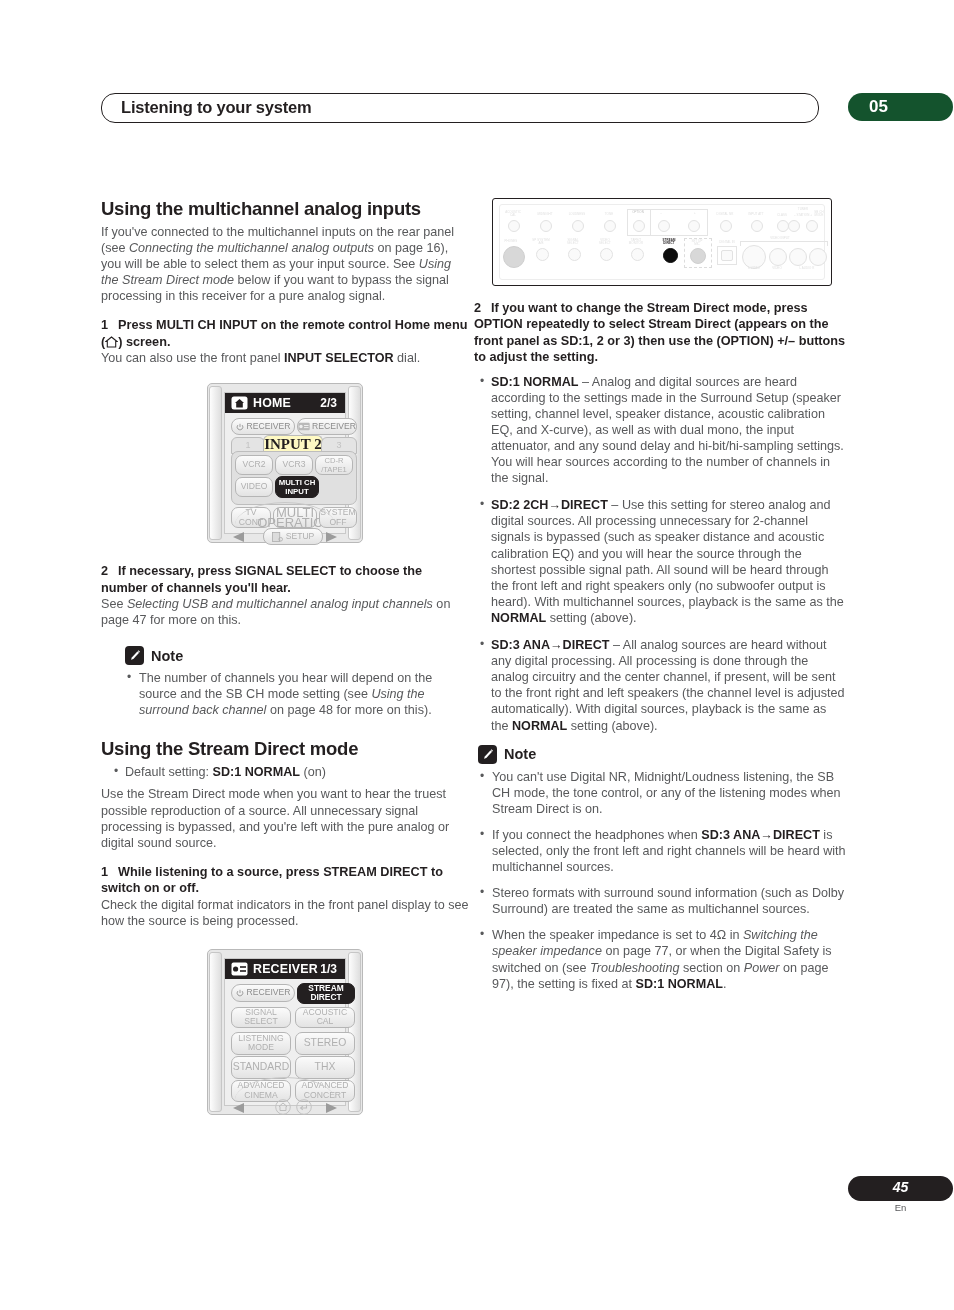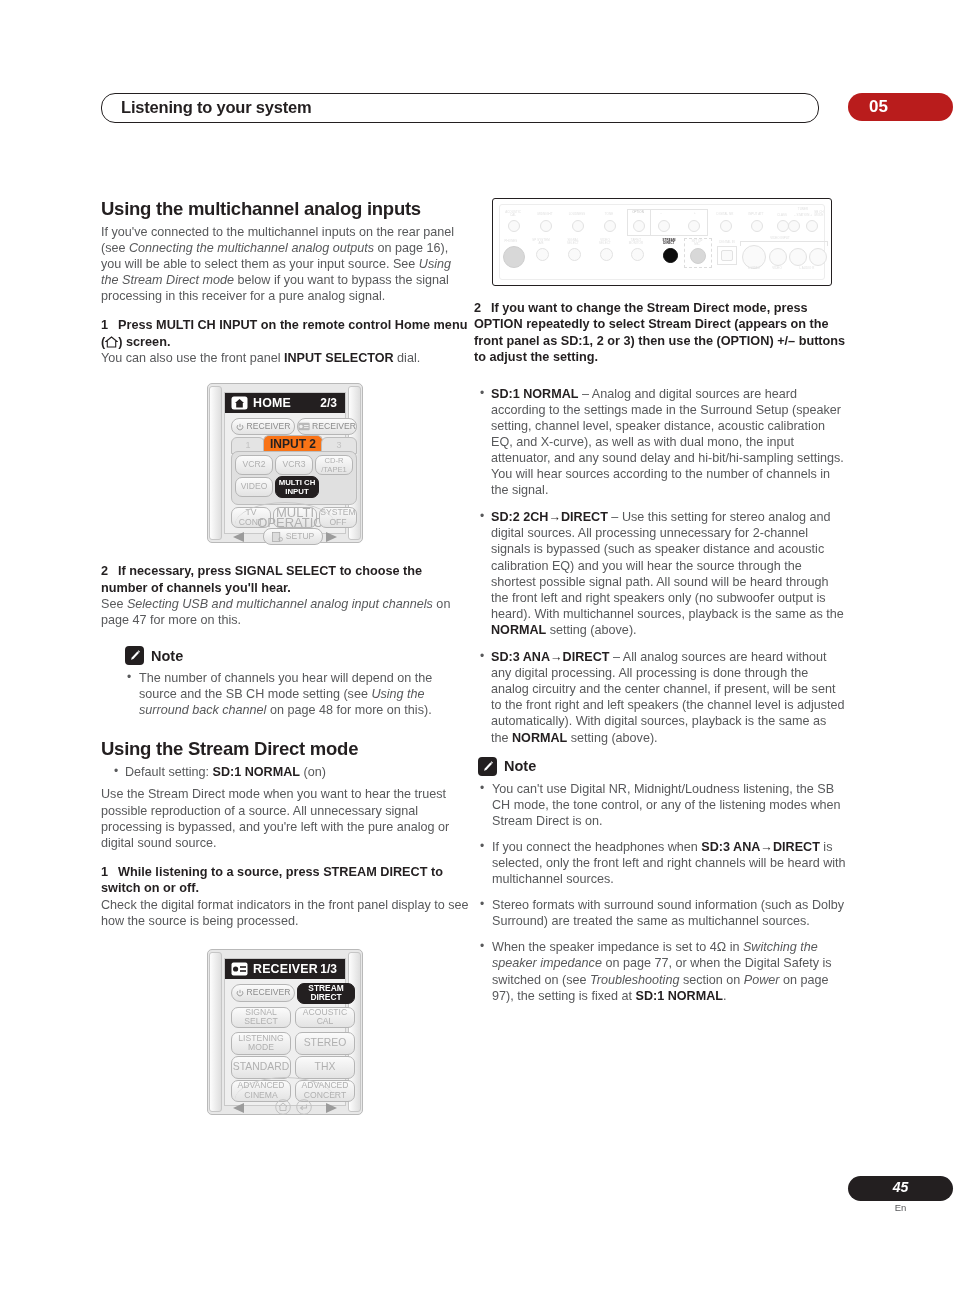--- a/index.html
+++ b/index.html
@@ -9,21 +9,21 @@
     color:#58595b;position:relative;overflow:hidden;
   }
   .page{position:absolute;inset:0;}
 
   
   .hdr{position:absolute;left:101px;top:93px;width:716px;height:28px;
        border:1.6px solid #231f20;border-radius:14px;background:#fff;}
   .hdr-title{position:absolute;left:19px;top:4px;font-size:16.5px;font-weight:bold;
              color:#231f20;letter-spacing:-0.2px;}
   .hdr-chap{position:absolute;left:848px;top:93px;width:105px;height:28px;
-            background:#b91c1c;border-radius:14px;}
+            background:#14532d;border-radius:14px;}
   .hdr-chap span{position:absolute;left:21px;top:4px;color:#fff;font-size:17px;font-weight:bold;}
 
   
   .col-l{position:absolute;left:101px;top:198px;width:368px;}
   .col-r{position:absolute;left:478px;top:198px;width:368px;}
 
   h2.sec{font-size:18.5px;font-weight:bold;color:#231f20;margin:0 0 4px 0;
          letter-spacing:-0.25px;line-height:1.18;}
   p.body{font-size:12.6px;line-height:16.1px;margin:0;color:#58595b;}
   b.k{font-weight:bold;color:#231f20;}
@@ -59,21 +59,21 @@
   .rem-tbar .ic{position:absolute;left:6px;top:3px;width:17px;height:14px;}
   .btn{position:absolute;border:1px solid #b5b5b5;border-radius:7px;background:linear-gradient(180deg,#fbfbfb,#e3e3e3);
        color:#b0b0b0;font-size:8.6px;text-align:center;line-height:9.6px;display:flex;align-items:center;justify-content:center;}
   .btn.on{background:#231f20;border-color:#231f20;color:#fff;}
   .btn.lit{color:#8b8b8b;}
   .btn.big{font-size:10.4px;}
   .grp{position:absolute;border:1px solid #bdbdbd;border-radius:7px;background:#e0e0e0;}
   .tabrow{position:absolute;}
   .tab{position:absolute;border:1px solid #bcbcbc;border-radius:6px 6px 0 0;background:#e4e4e4;color:#c2c2c2;
        font-size:9px;text-align:center;line-height:15px;}
-  .tab.sel{background:#f97316;color:#231f20;font-weight:bold;font-size:12px;border-bottom-color:#fafafa;}
+  .tab.sel{background:#fef9c3;color:#231f20;font-weight:bold;font-size:15px;border-bottom-color:#fafafa;font-family:Liberation Serif, serif;}
   .arrow{position:absolute;width:0;height:0;border-top:5px solid transparent;border-bottom:5px solid transparent;}
   .arrow.l{border-right:11px solid #9b9b9b;}
   .arrow.r{border-left:11px solid #9b9b9b;}
   .curve{position:absolute;left:10px;right:10px;bottom:8px;height:22px;
          border-top:1.5px solid #c8c8c8;border-radius:50%/100% 100% 0 0;}
 
   
   .fp{position:relative;width:340px;height:88px;margin:0 auto;}
   .fp-out{position:absolute;inset:0;border:1.4px solid #231f20;border-radius:3px;background:#fff;}
   .fp-in{position:absolute;left:7px;right:7px;top:6px;bottom:6px;border:1px solid #ededed;border-radius:3px;}
@@ -337,21 +337,21 @@
       <div class="kn" style="left:277px;top:50px;width:16px;height:16px"></div>
       <div class="kn" style="left:297px;top:50px;width:16px;height:16px"></div>
       <div class="kn" style="left:317px;top:50px;width:16px;height:16px"></div>
       <div class="lb" style="left:246px;top:69px;width:32px">S VIDEO</div>
       <div class="lb" style="left:272px;top:69px;width:26px">VIDEO</div>
       <div class="lb" style="left:294px;top:69px;width:42px">L   AUDIO   R</div>
     </div>
 
     <p class="step" style="margin-top:14px;margin-left:-4px"><span class="sn">2</span><span>If you want to change the Stream Direct mode, press OPTION repeatedly to select Stream Direct (appears on the front panel as SD:1, 2 or 3) then use the (OPTION) +/– buttons to adjust the setting.</span></p>
 
-    <ul class="bl" style="margin-top:20px">
+    <ul class="bl" style="margin-top:8px">
       <li><b class="k">SD:1 NORMAL</b><span> – </span><span>Analog and digital sources are heard according to the settings made in the Surround Setup (speaker setting, channel level, speaker distance, acoustic calibration EQ, and X-curve), as well as with dual mono, the input attenuator, and any sound delay and hi-bit/hi-sampling settings. You will hear sources according to the number of channels in the signal.</span></li>
       <li><b class="k">SD:2 2CH→DIRECT</b><span> – </span><span>Use this setting for stereo analog and digital sources. All processing unnecessary for 2-channel signals is bypassed (such as speaker distance and acoustic calibration EQ) and you will hear the source through the shortest possible signal path. All sound will be heard through the front left and right speakers only (no subwoofer output is heard). With multichannel sources, playback is the same as the </span><b class="k">NORMAL</b><span> setting (above).</span></li>
       <li><b class="k">SD:3 ANA→DIRECT</b><span> – </span><span>All analog sources are heard without any digital processing. All processing is done through the analog circuitry and the center channel, if present, will be sent to the front right and left speakers (the channel level is adjusted automatically). With digital sources, playback is the same as the </span><b class="k">NORMAL</b><span> setting (above).</span></li>
     </ul>
 
     <div class="note" style="margin-top:10px">
       <div class="note-hd" style="padding-left:0">
         <div class="note-ico">
           <svg class="pen" viewBox="0 0 12 13">
               <path d="M9.5 1.2 L11 2.8 L4.3 10 L2 10.8 L2.8 8.5 Z" fill="#fff"></path>

